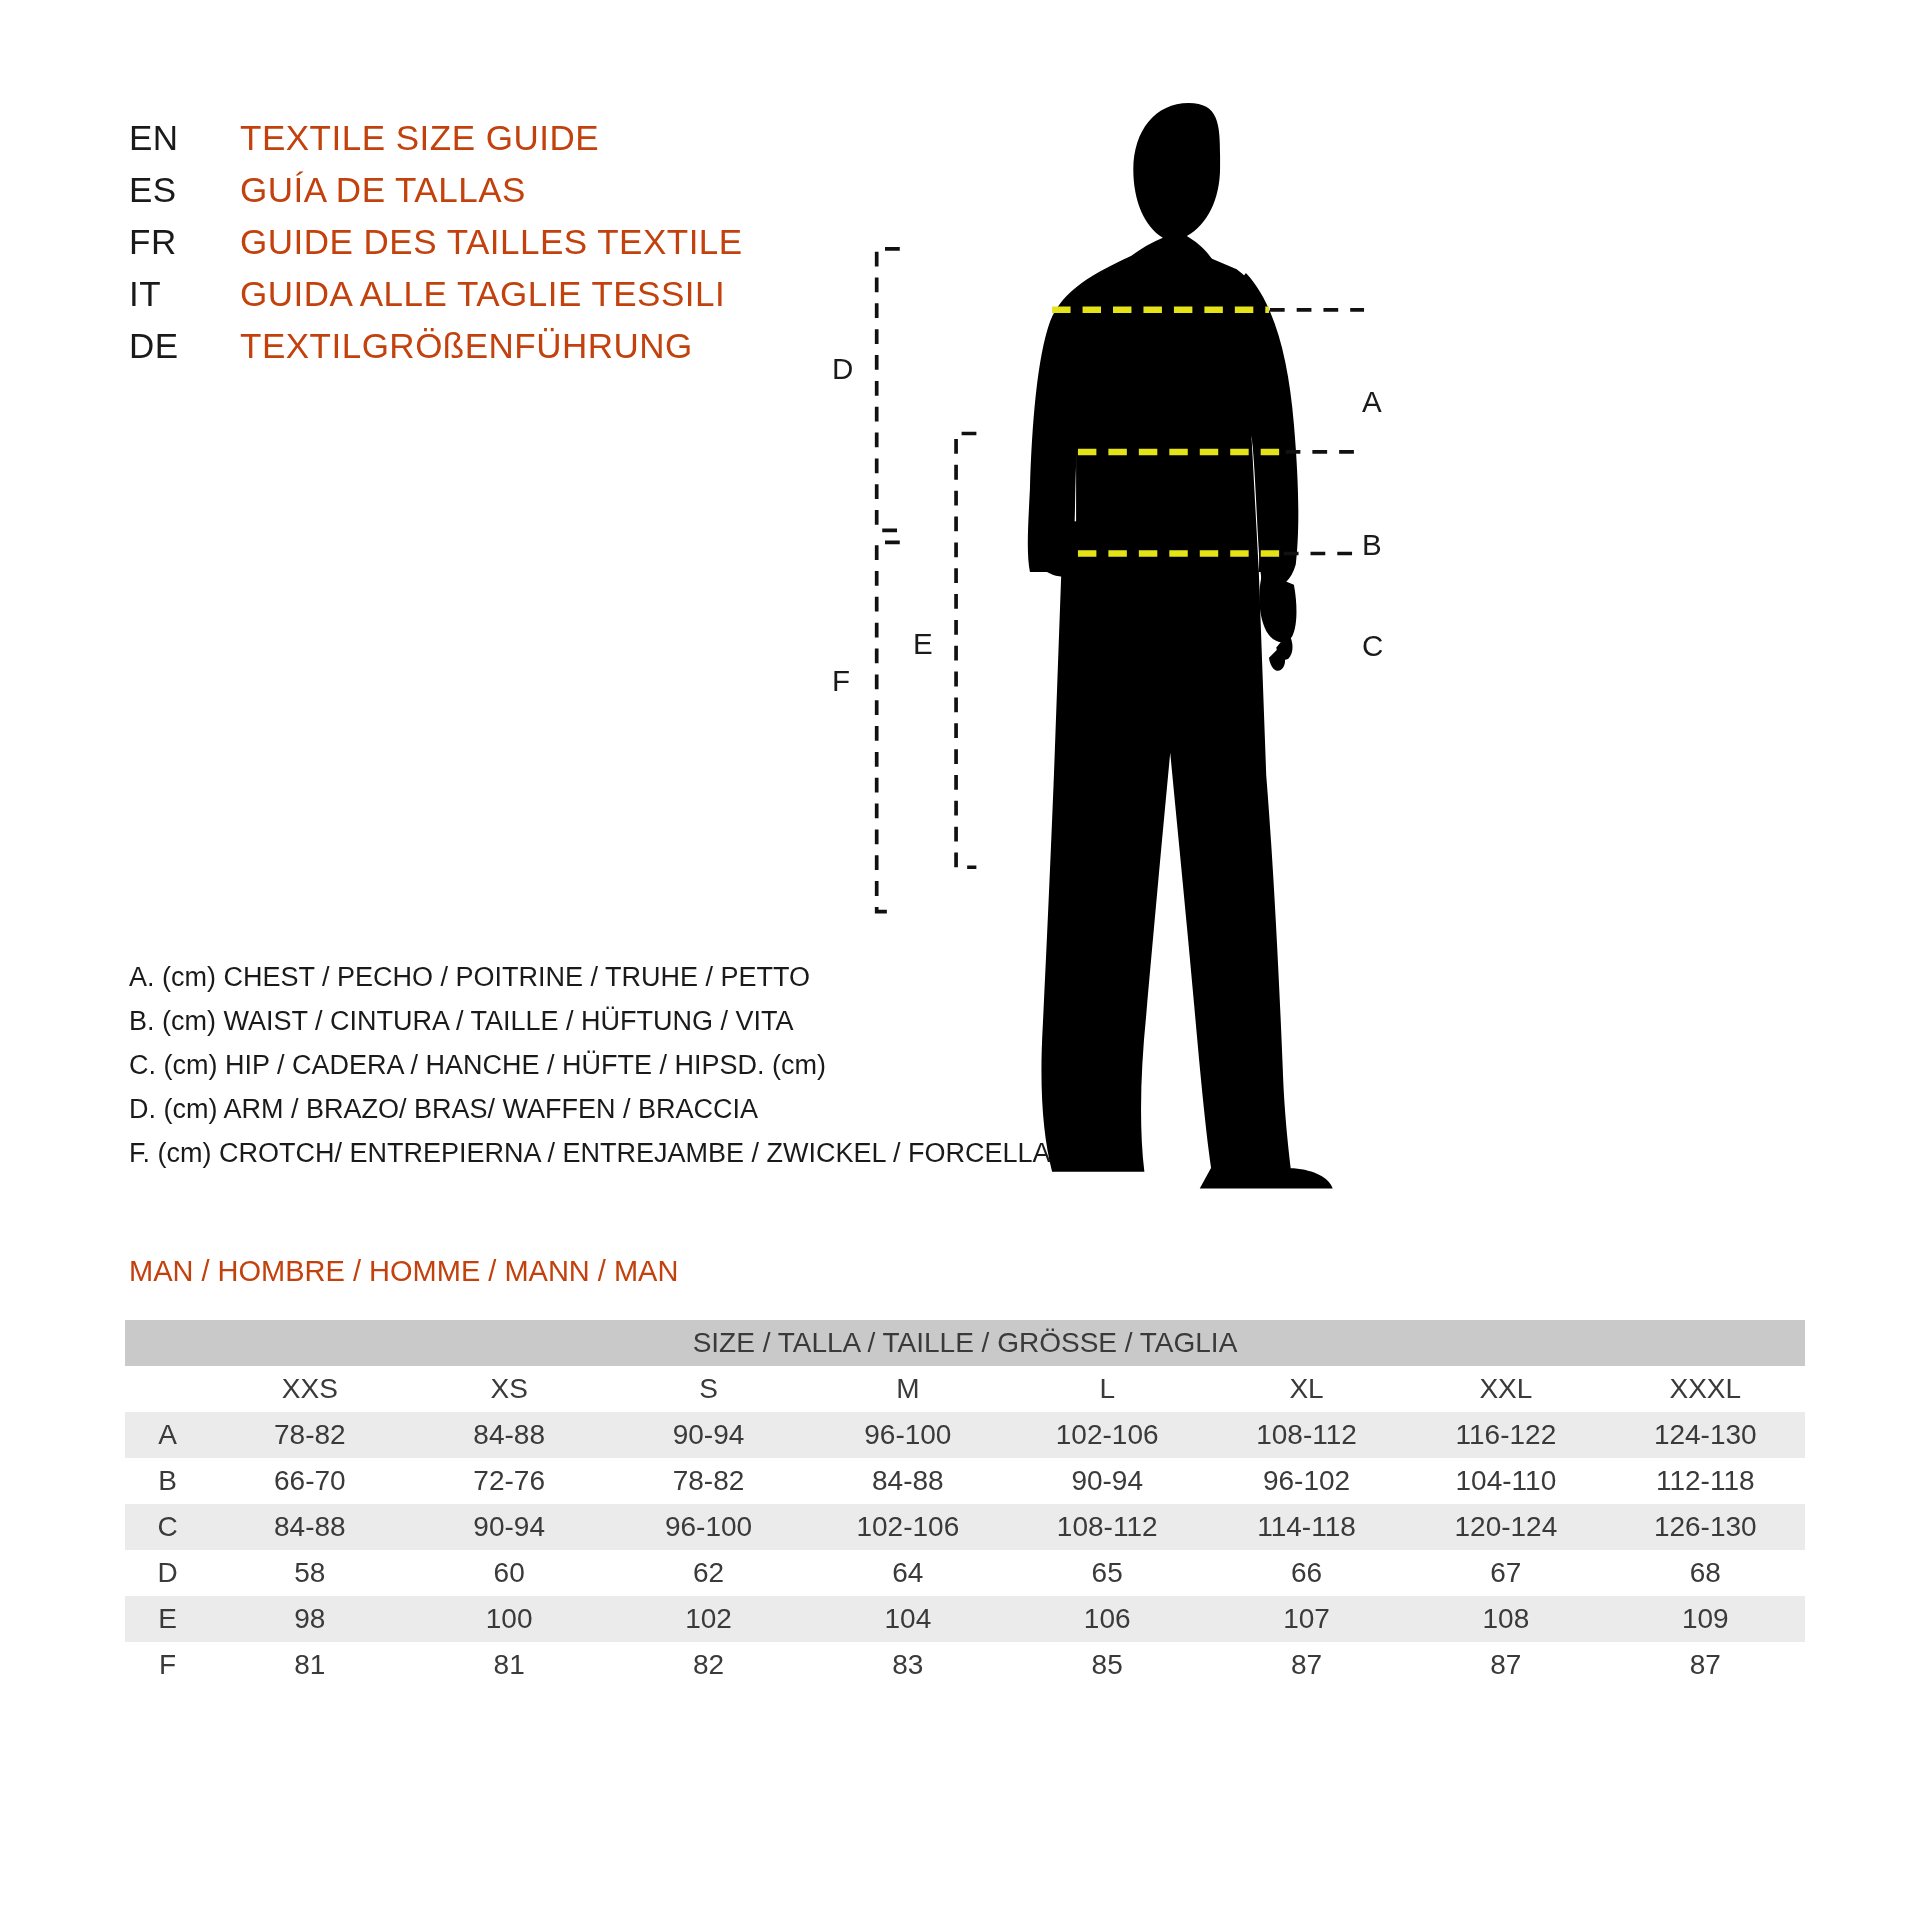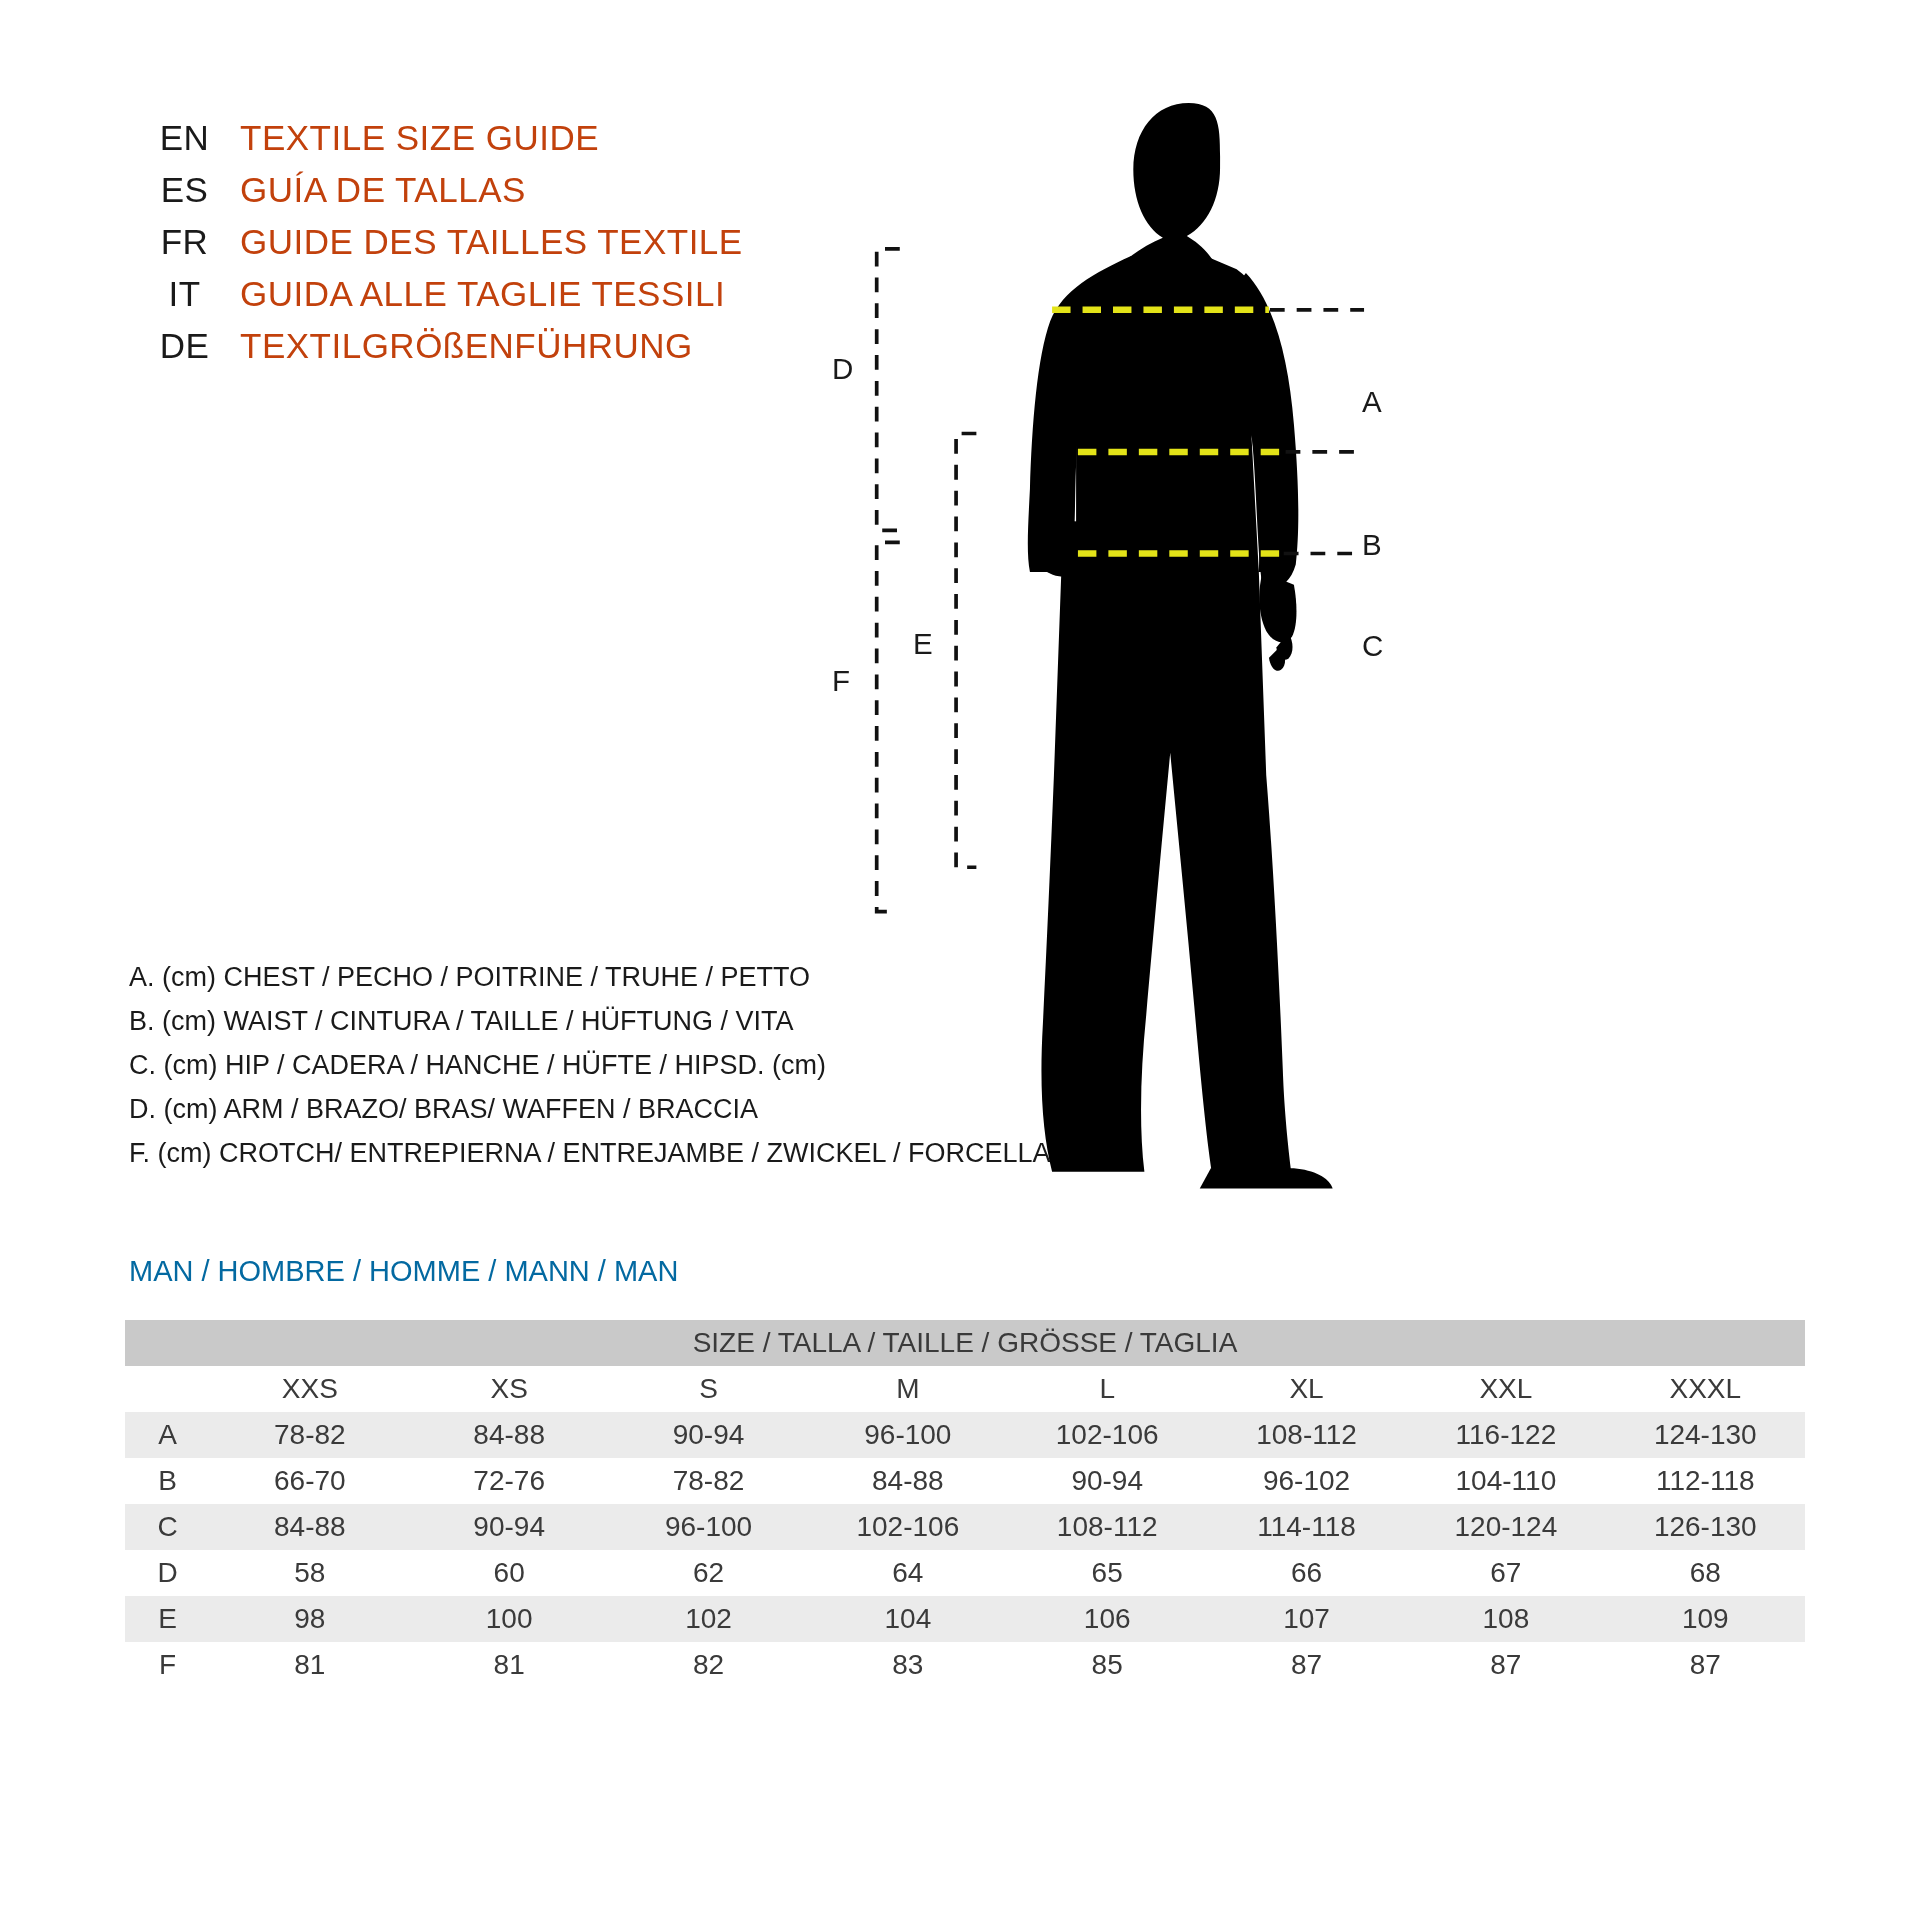--- a/index.html
+++ b/index.html
@@ -19,21 +19,20 @@
   
   .titles {
     position: absolute;
     left: 129px;
     top: 118px;
   }
   .title-row {
     display: flex;
     align-items: baseline;
     height: 52px;
-    text-align: center;
   }
   .title-lang {
     width: 111px;
     font-size: 35px;
     letter-spacing: 0.5px;
     color: #1a1a1a;
   }
   .title-text {
     font-size: 35px;
     letter-spacing: 0.5px;
@@ -51,21 +50,21 @@
     font-size: 27px;
     line-height: 44px;
     color: #1a1a1a;
     white-space: nowrap;
   }
   .legend-gender {
     position: absolute;
     left: 129px;
     top: 1255px;
     font-size: 29px;
-    color: #0369a1;
+    color: #c2410c;
     white-space: nowrap;
     text-align: center;
   }
 
   
   .figure-area {
     position: absolute;
     left: 1015px;
     top: 92px;
     width: 831px;

